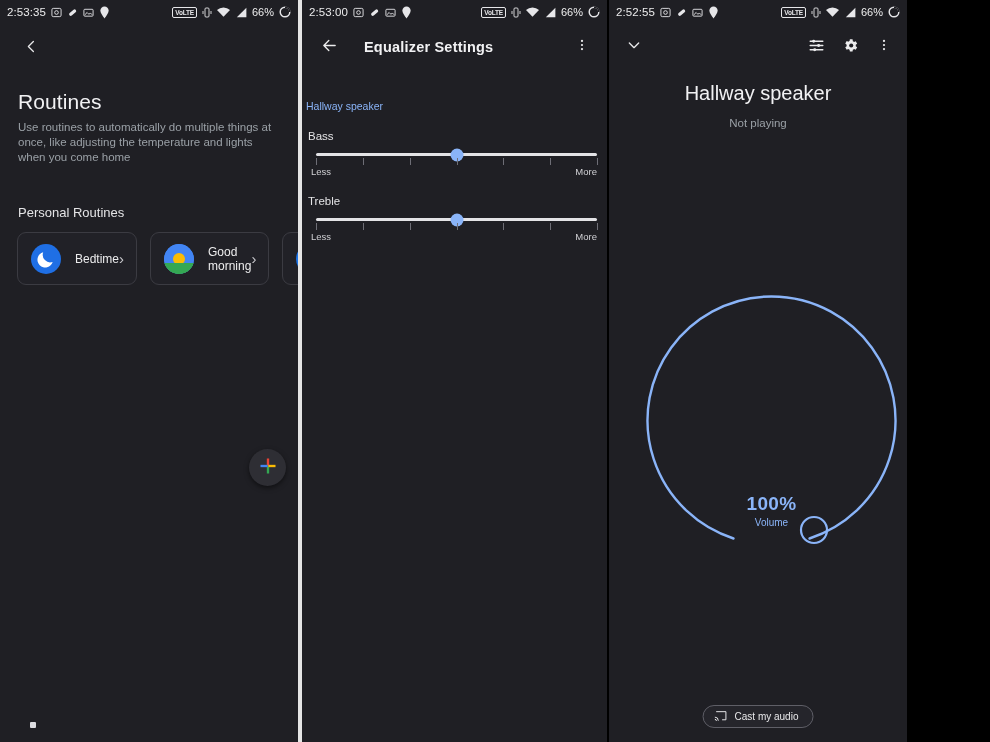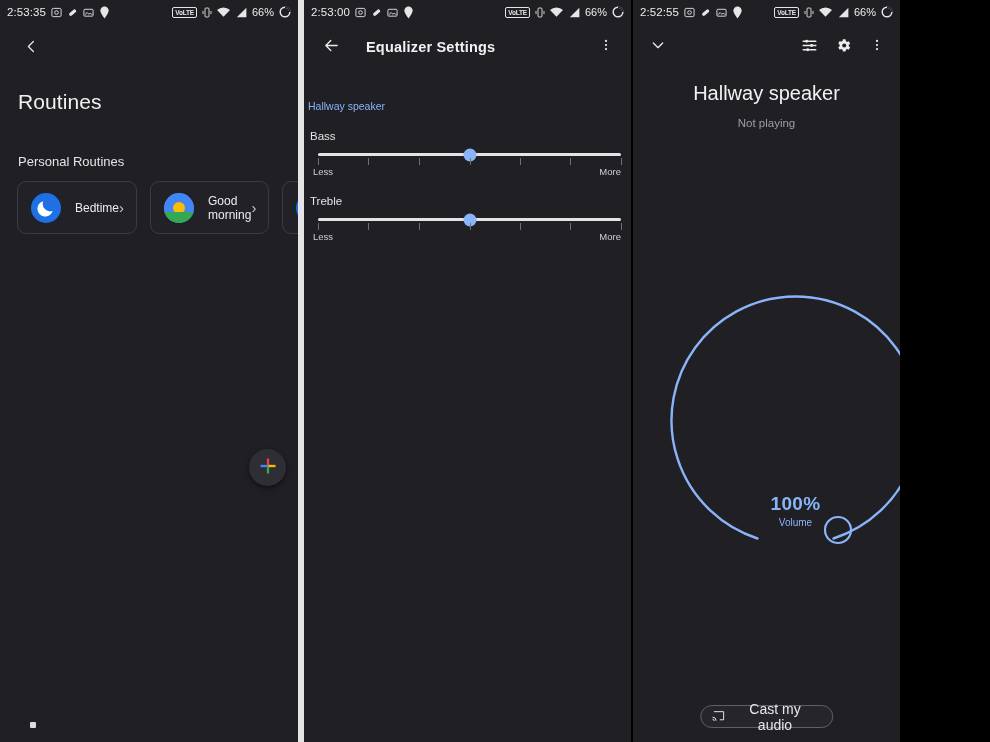--- a/index.html
+++ b/index.html
@@ -5,22 +5,22 @@
   * { box-sizing: border-box; margin: 0; padding: 0; }
   html, body {
     width: 990px; height: 742px;
     background: #000;
     font-family: "Liberation Sans", sans-serif;
     overflow: hidden;
   }
   .screens { display: flex; width: 990px; height: 742px; }
   .panel { position: relative; height: 742px; background: #1f1f24; overflow: hidden; }
   .panel-left   { width: 298px; }
-  .panel-mid    { width: 335px; border-left: 6px solid #e5e5e5; border-right: 2px solid #000; }
-  .panel-right  { width: 267px; }
+  .panel-mid    { width: 311px; border-left: 4px solid #e5e5e5; border-right: 2px solid #000; }
+  .panel-right  { width: 298px; }
 
   
   .statusbar {
     height: 24px; display: flex; align-items: center;
     padding: 0 7px; font-size: 11px; color: #e6e6e9;
     justify-content: space-between;
   }
   .sb-left, .sb-right { display: flex; align-items: center; gap: 5px; }
   .sb-time { font-size: 11.5px; letter-spacing: .1px; color: #ececed; }
   .sb-ico { display: inline-flex; align-items: center; }
@@ -124,21 +124,21 @@
     text-align: center;
   }
   .dial-pct { font-size: 19px; color: #8ab4f8; font-weight: bold; letter-spacing:.3px; }
   .dial-cap { font-size: 10px; color: #8ab4f8; margin-top: 2px; }
   .cast-btn {
     position: absolute; left: 50%; transform: translateX(-50%); bottom: 14px;
     border: 1px solid #5f5f67; border-radius: 15px;
     height: 23px; display: flex; align-items: center; gap: 7px;
     padding: 0 14px 0 11px; background: #25252b;
   }
-  .cast-label { font-size: 14px; color: #e8e8ea; text-align: center; }
+  .cast-label { font-size: 10px; color: #e8e8ea; text-align: center; }
 </style>
 </head>
 <body>
 
 <div class="screens">
 
   <div class="panel panel-left">
 
     <div class="statusbar">
       <div class="sb-left">
@@ -198,20 +198,21 @@
       <div class="icon-btn">
         <span>
           <svg width="15" height="15" viewBox="0 0 24 24">
               <path d="M15 4L7 12l8 8" fill="none" stroke="#e8e8ea" stroke-width="2.1" stroke-linecap="round" stroke-linejoin="round"></path>
             </svg>
         </span>
       </div>
     </div>
 
     <div class="page-title">Routines</div>
+    <div class="page-sub">Use routines to automatically do multiple things at once, like adjusting the temperature and lights when you come home</div>
     <div class="section-label">Personal Routines</div>
 
     <div class="routine-list">
 
       <div class="routine-card">
         <div class="routine-ico ico-bedtime">
           <svg width="20" height="20" viewBox="0 0 24 24">
               <path d="M20 15.5A9 9 0 018.6 4 9.3 9.3 0 1020 15.5z" fill="#ffffff"></path>
             </svg>
         </div>

